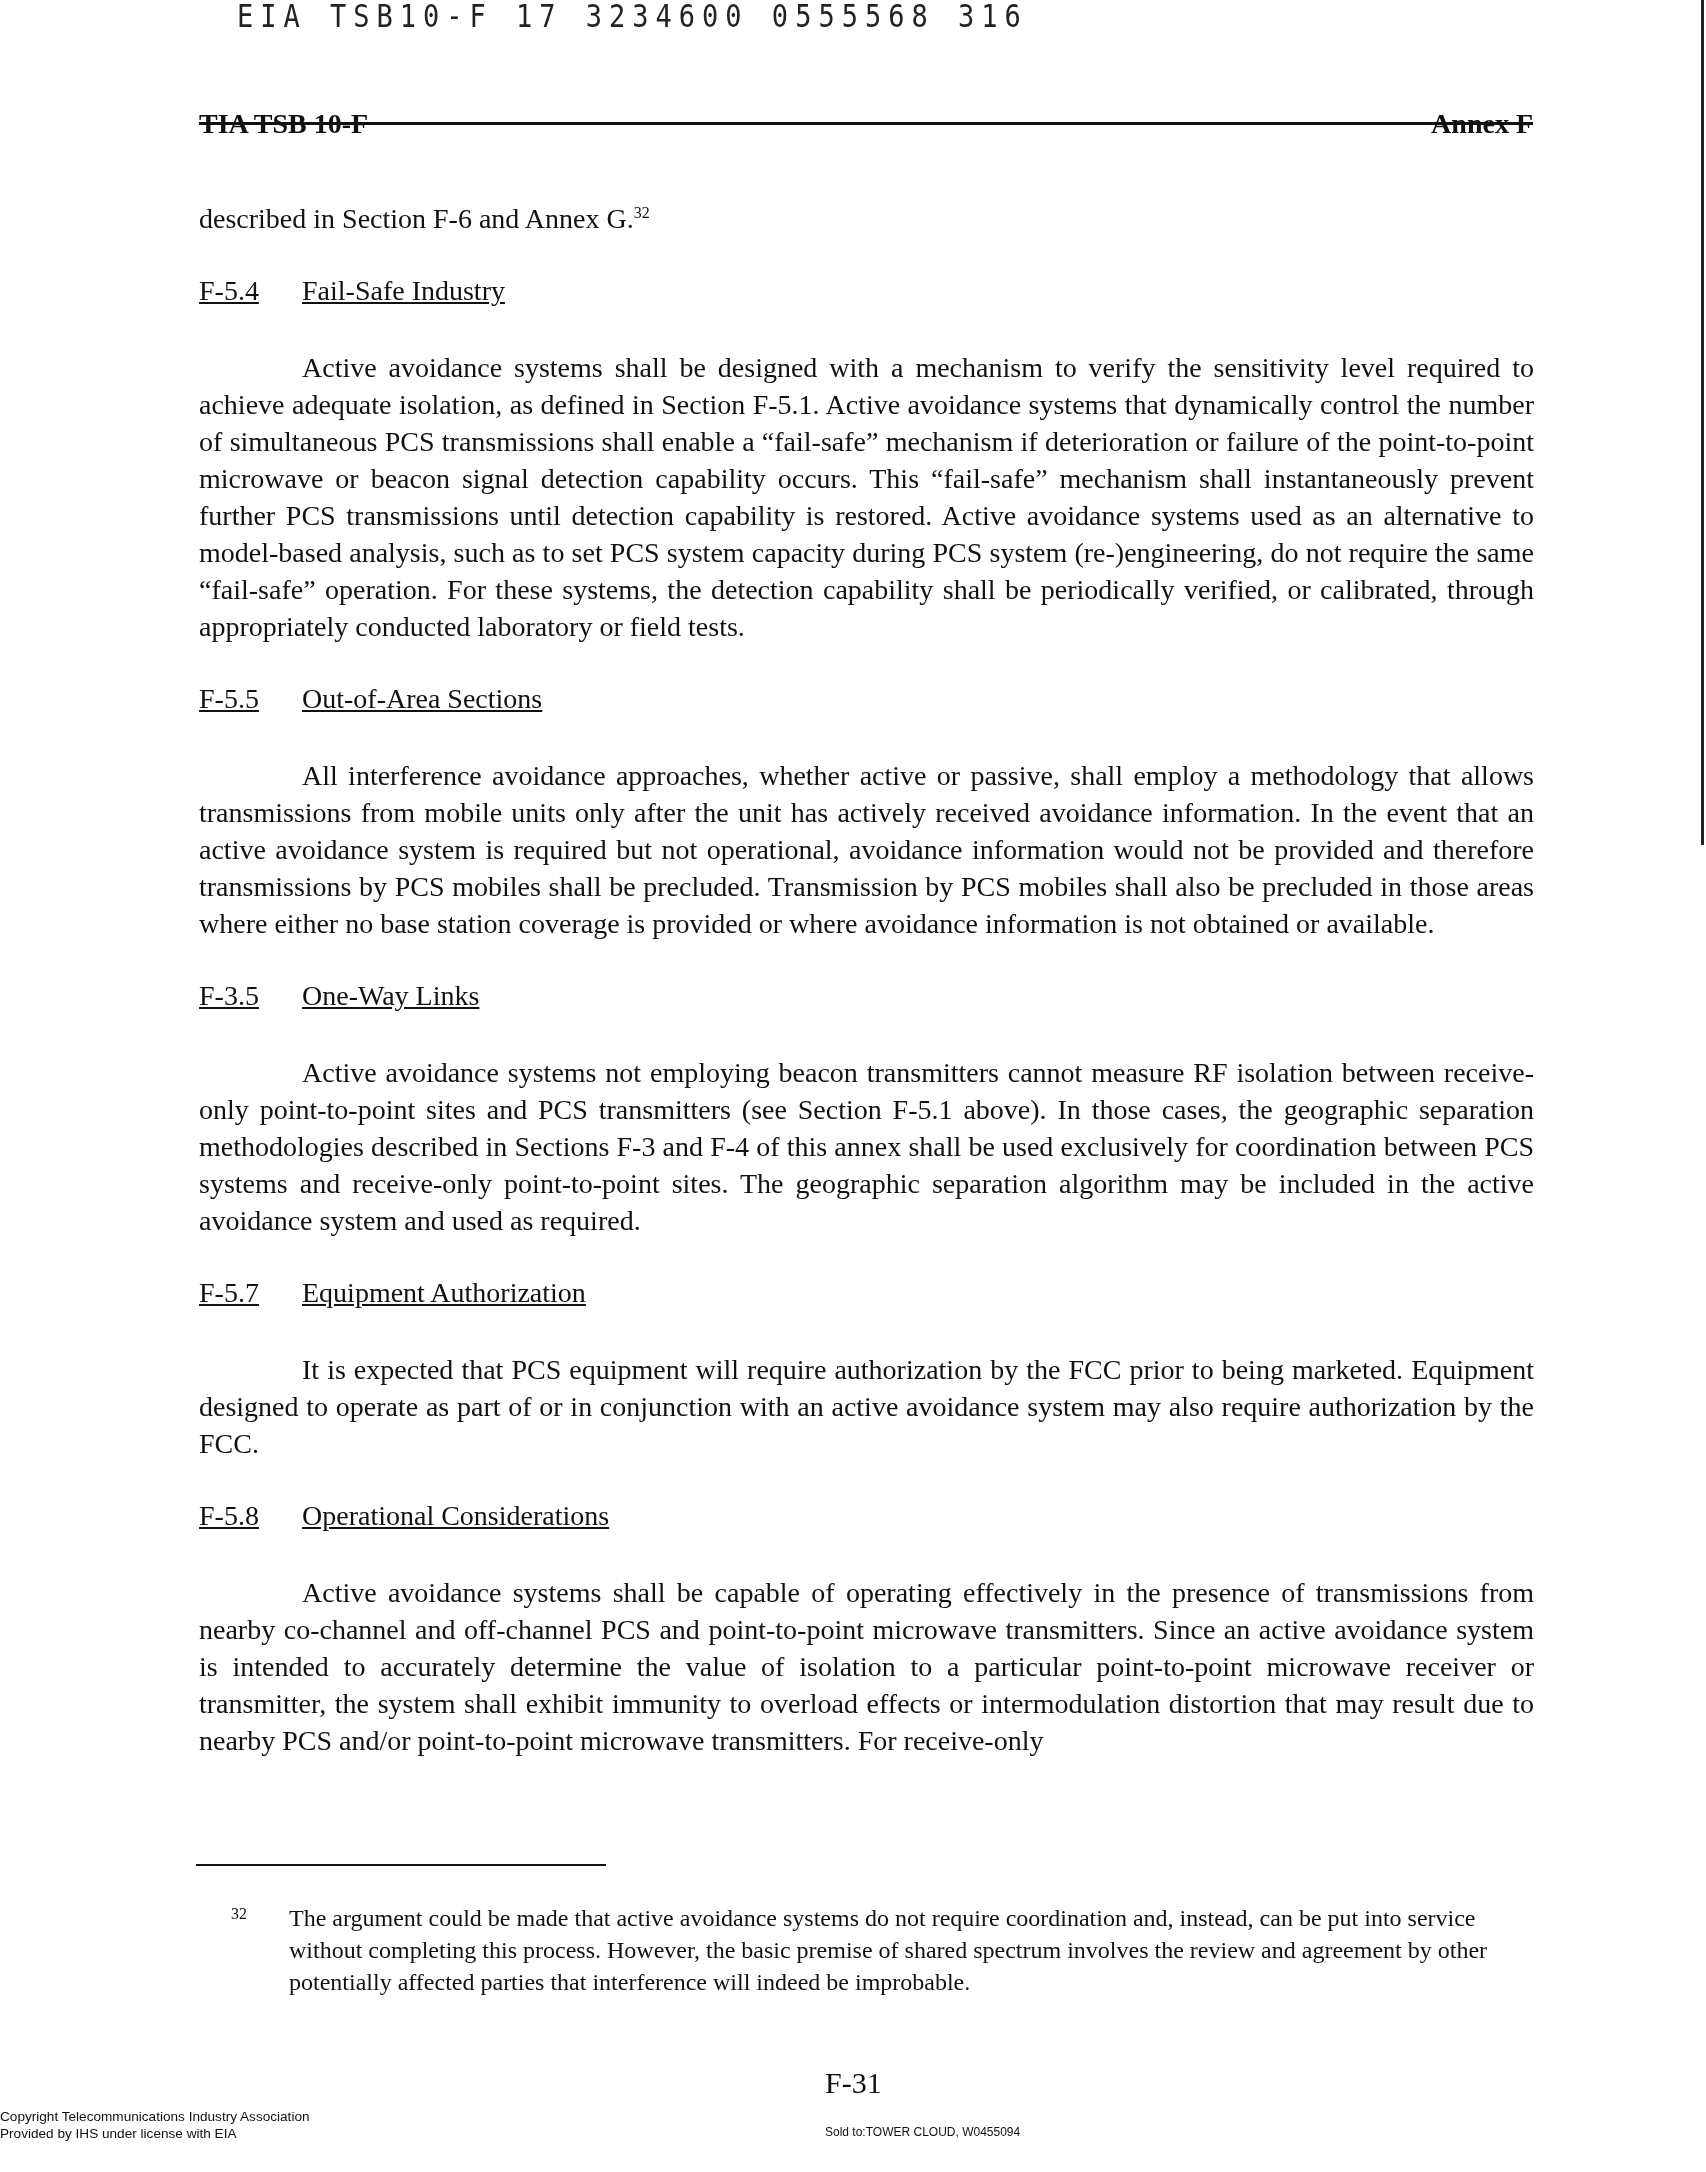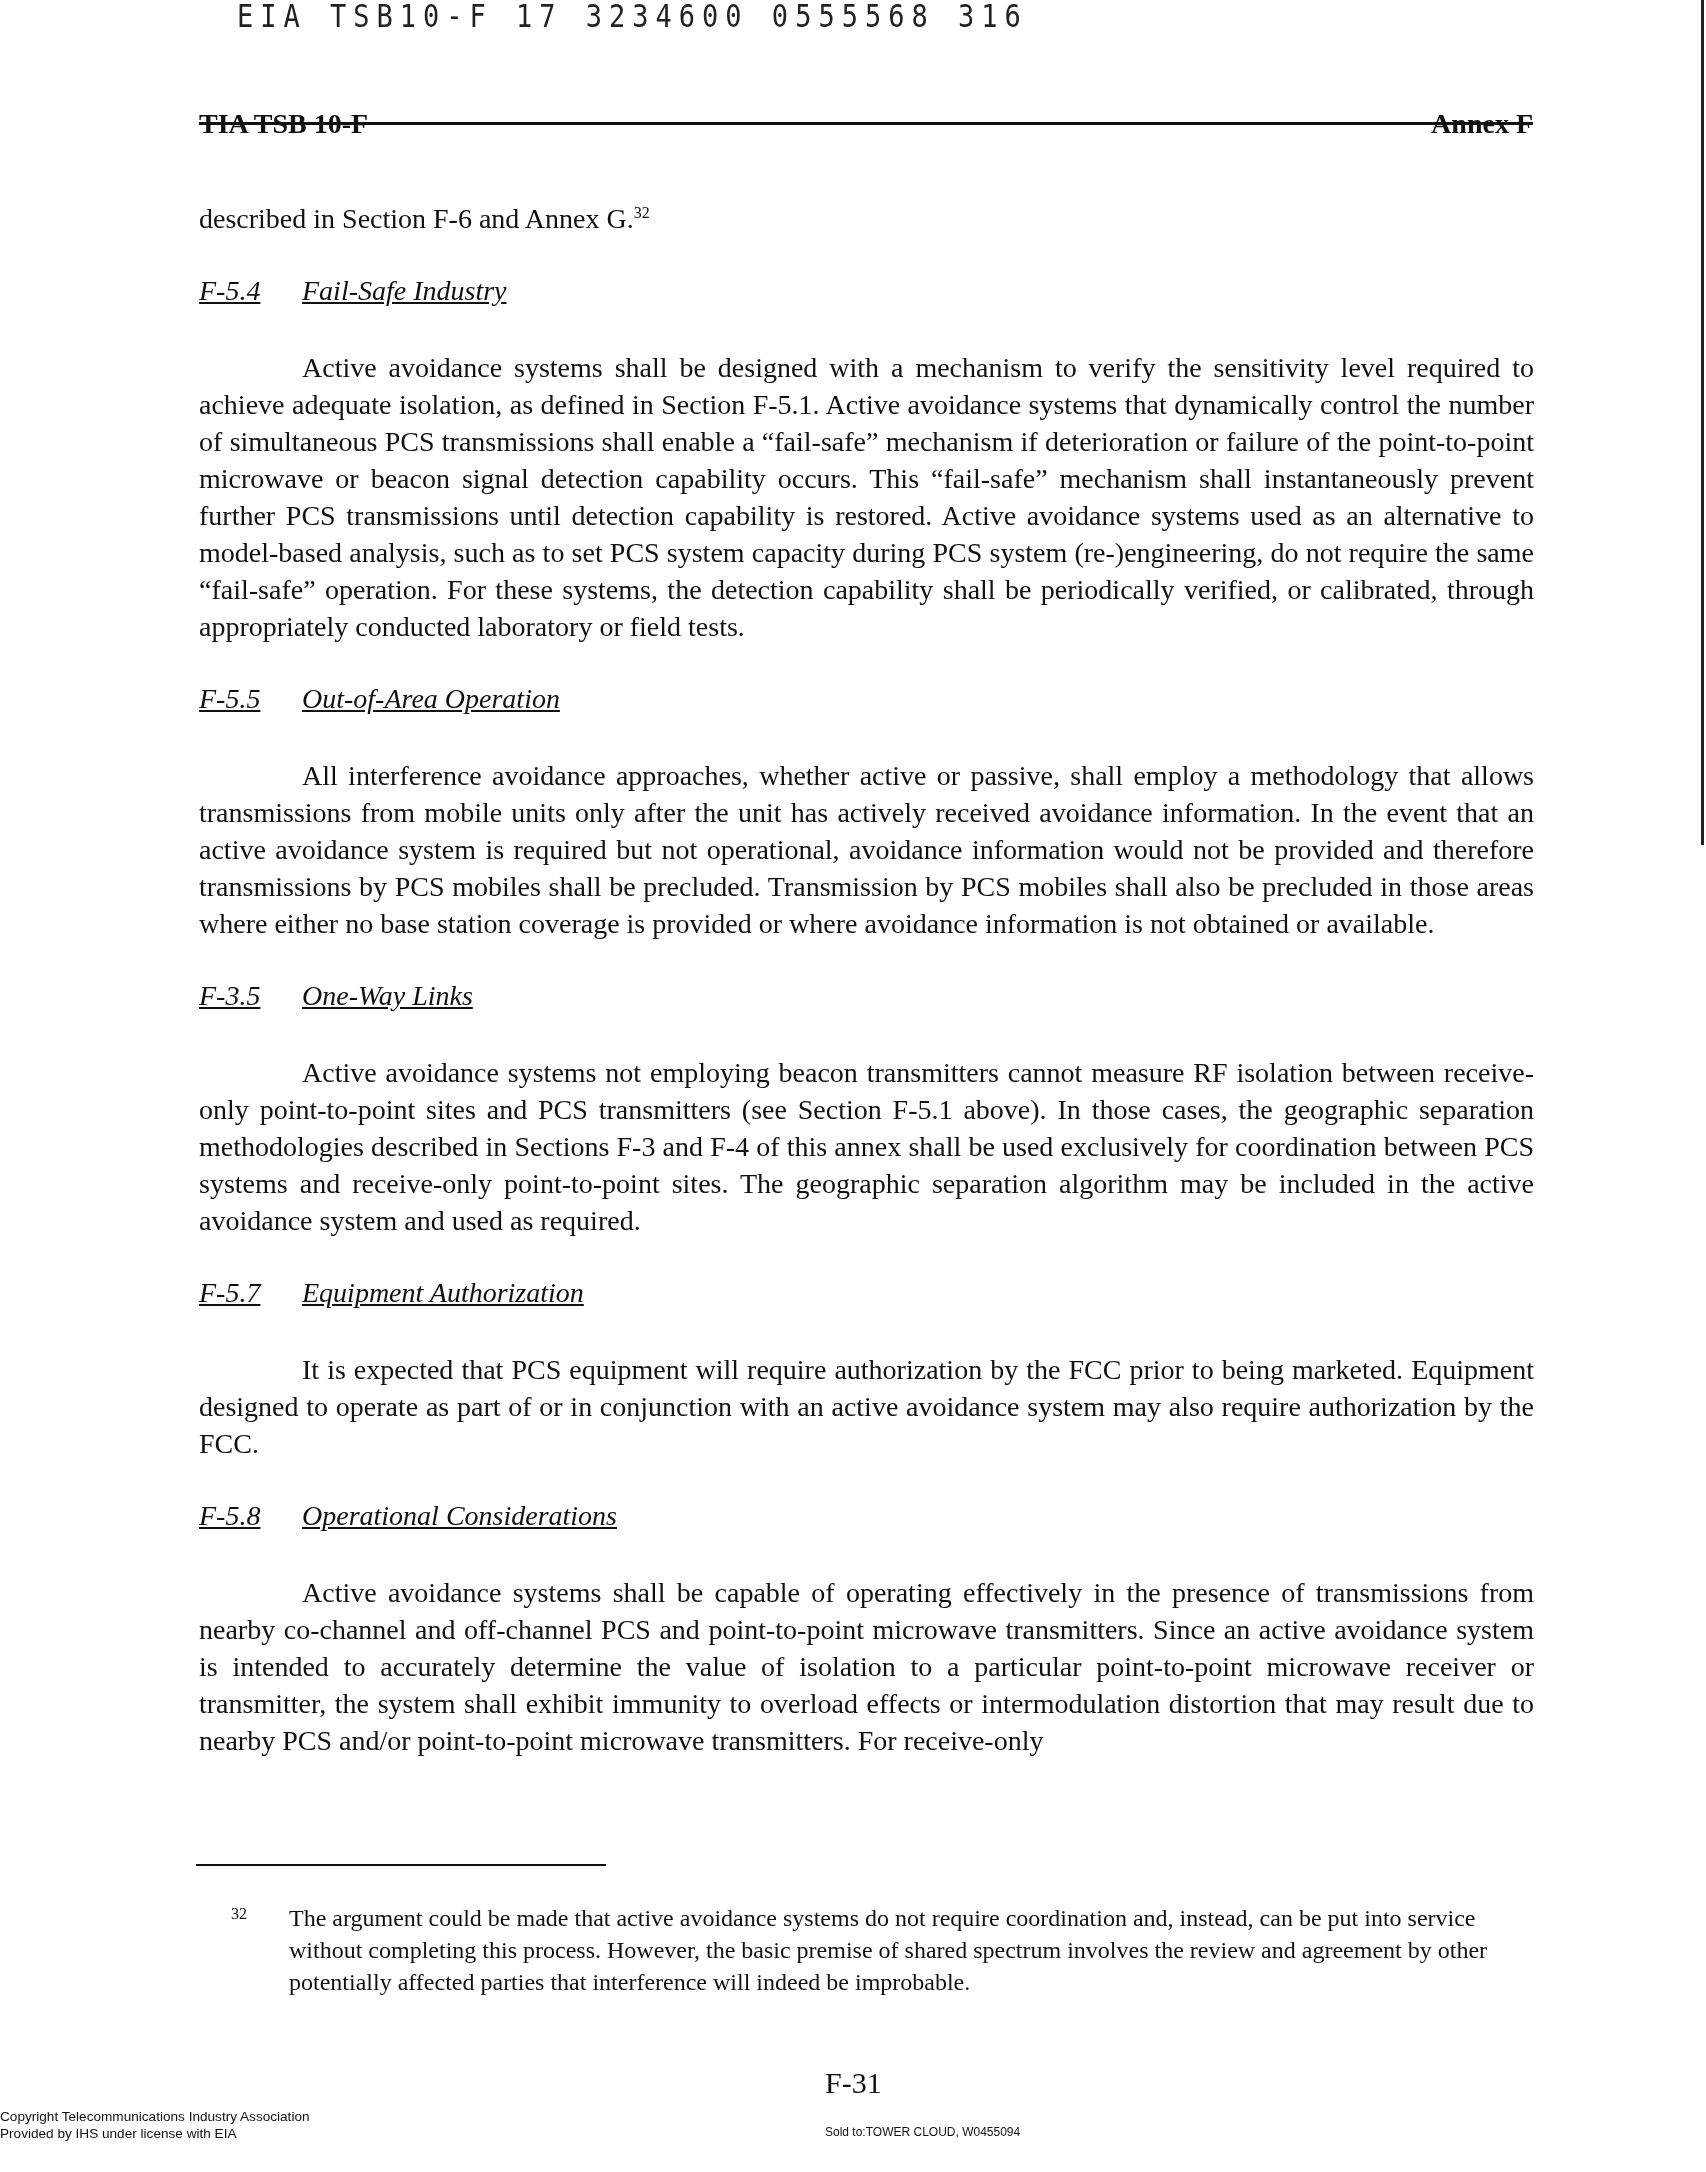--- a/index.html
+++ b/index.html
@@ -9,21 +9,21 @@
               font-size:27px; letter-spacing:7px; color:#222; transform:scaleY(1.2); }
   .hdr { position:absolute; left:199px; right:174px; top:81px; height:45px;margin-top:22px; }
   .hdr-left { position:absolute; left:0; top:5px; font-weight:bold; font-size:28px; }
   .hdr-right { position:absolute; right:0; top:5px; font-weight:bold; font-size:28px; }
   .hdr-rule { position:absolute; left:199px; right:174px; top:122px; border-top:3px solid #111; }
   .edge { position:absolute; right:3px; top:0; width:3px; height:845px; background:#222; }
   .content { position:absolute; left:199px; width:1335px; top:194px; font-size:28px; line-height:37px; }
   p { margin:0; text-align:justify; }
   .indent { text-indent:103px; }
   .sec { margin:35px 0 40px 0; }
-  .sec span { text-decoration:underline;font-style:italic; }
+  .sec span { text-decoration:underline; }
   .sec .num { display:inline-block; width:103px; }
   .fn-rule { position:absolute; left:196px; top:1864px; width:410px; border-top:2px solid #111; }
   .fn { position:absolute; left:231px; top:1902px; width:1263px; font-size:24px; line-height:32px; }
   .fn-mark { position:absolute; left:0; top:-4px; font-size:16px; }
   .fn-text { margin-left:58px; display:block; }
   .pagenum { position:absolute; left:825px; top:2066px; font-size:30px; }
   .foot-left { position:absolute; left:0; top:2108px; font-family:"Liberation Sans", sans-serif; font-size:13.6px; line-height:17px; }
   .foot-right { position:absolute; left:825px; top:2125px; font-family:"Liberation Sans", sans-serif; font-size:12px; }
 </style>
 </head>
@@ -37,21 +37,21 @@
   <div class="hdr-right">Annex F</div>
 </div>
 <div class="hdr-rule"></div>
 
 <div class="content">
   <p><span>described in Section F-6 and Annex G.</span><sup style="font-size:16px">32</sup></p>
 
   <div class="sec"><span class="num">F-5.4</span><span>Fail-Safe Industry</span></div>
   <p class="indent">Active avoidance systems shall be designed with a mechanism to verify the sensitivity level required to achieve adequate isolation, as defined in Section F-5.1. Active avoidance systems that dynamically control the number of simultaneous PCS transmissions shall enable a “fail-safe” mechanism if deterioration or failure of the point-to-point microwave or beacon signal detection capability occurs. This “fail-safe” mechanism shall instantaneously prevent further PCS transmissions until detection capability is restored. Active avoidance systems used as an alternative to model-based analysis, such as to set PCS system capacity during PCS system (re-)engineering, do not require the same “fail-safe” operation. For these systems, the detection capability shall be periodically verified, or calibrated, through appropriately conducted laboratory or field tests.</p>
 
-  <div class="sec"><span class="num">F-5.5</span><span>Out-of-Area Operation</span></div>
+  <div class="sec"><span class="num">F-5.5</span><span>Out-of-Area Sections</span></div>
   <p class="indent">All interference avoidance approaches, whether active or passive, shall employ a methodology that allows transmissions from mobile units only after the unit has actively received avoidance information. In the event that an active avoidance system is required but not operational, avoidance information would not be provided and therefore transmissions by PCS mobiles shall be precluded. Transmission by PCS mobiles shall also be precluded in those areas where either no base station coverage is provided or where avoidance information is not obtained or available.</p>
 
   <div class="sec"><span class="num">F-3.5</span><span>One-Way Links</span></div>
   <p class="indent">Active avoidance systems not employing beacon transmitters cannot measure RF isolation between receive-only point-to-point sites and PCS transmitters (see Section F-5.1 above). In those cases, the geographic separation methodologies described in Sections F-3 and F-4 of this annex shall be used exclusively for coordination between PCS systems and receive-only point-to-point sites. The geographic separation algorithm may be included in the active avoidance system and used as required.</p>
 
   <div class="sec"><span class="num">F-5.7</span><span>Equipment Authorization</span></div>
   <p class="indent">It is expected that PCS equipment will require authorization by the FCC prior to being marketed. Equipment designed to operate as part of or in conjunction with an active avoidance system may also require authorization by the FCC.</p>
 
   <div class="sec"><span class="num">F-5.8</span><span>Operational Considerations</span></div>
   <p class="indent">Active avoidance systems shall be capable of operating effectively in the presence of transmissions from nearby co-channel and off-channel PCS and point-to-point microwave transmitters. Since an active avoidance system is intended to accurately determine the value of isolation to a particular point-to-point microwave receiver or transmitter, the system shall exhibit immunity to overload effects or intermodulation distortion that may result due to nearby PCS and/or point-to-point microwave transmitters. For receive-only</p>

